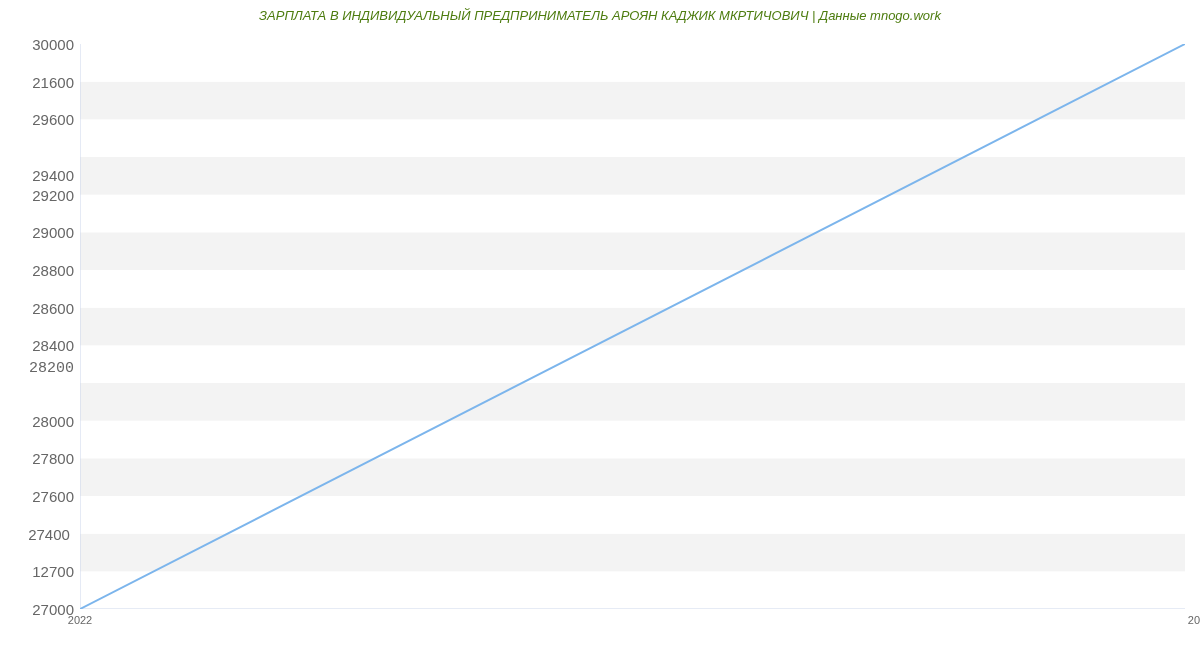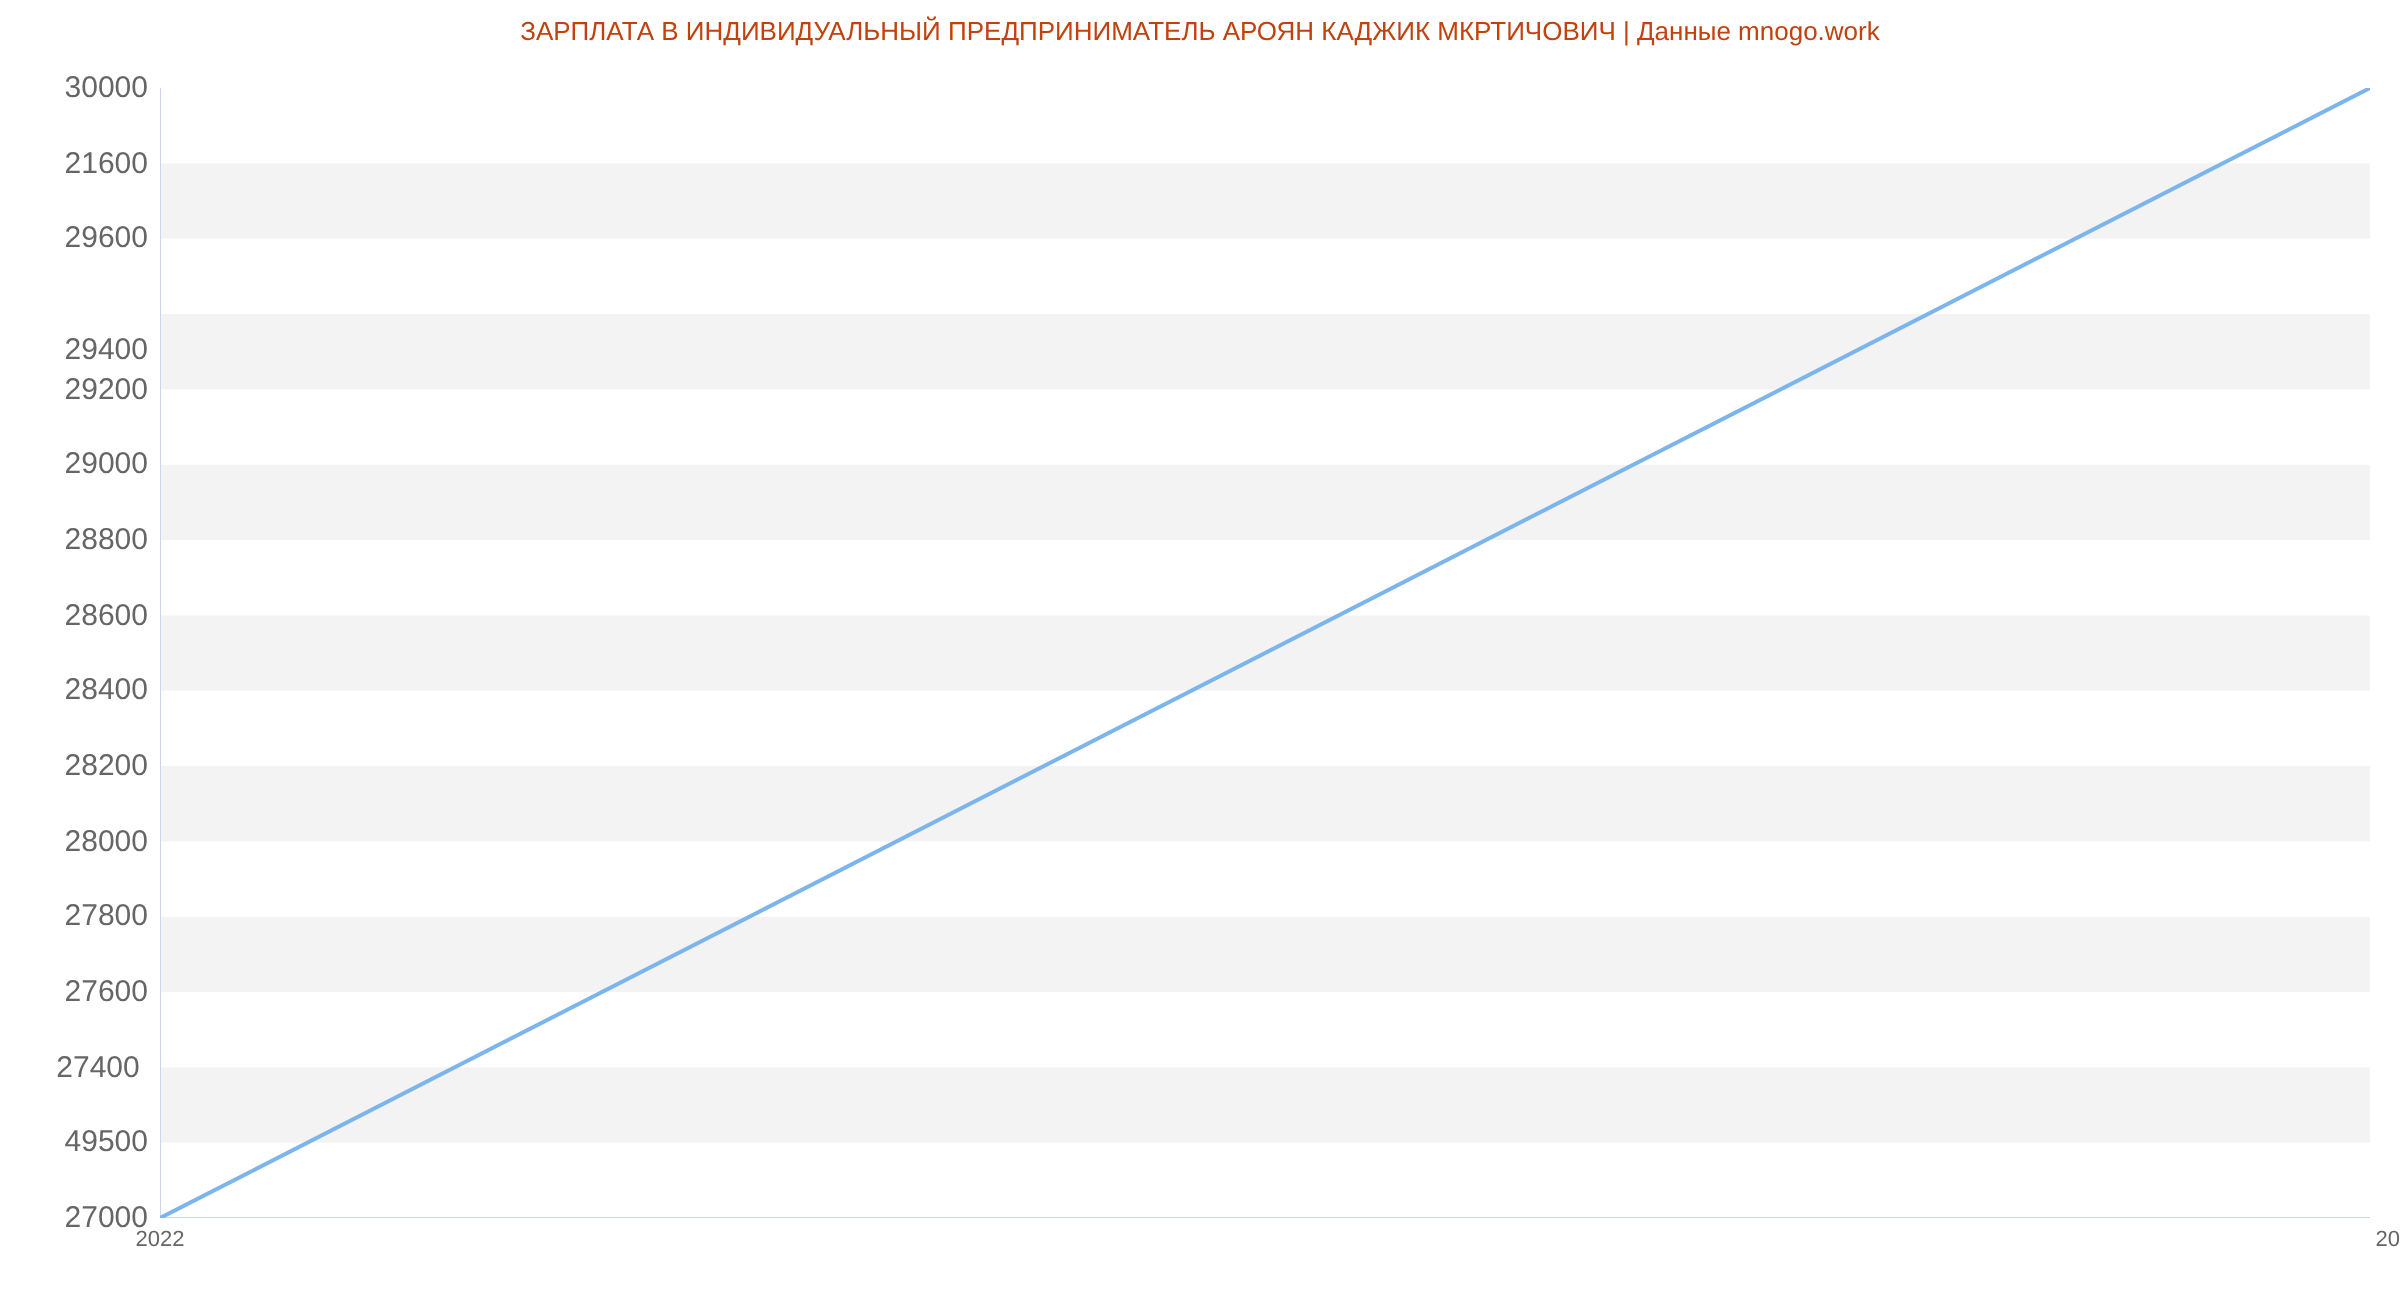--- a/index.html
+++ b/index.html
@@ -17,21 +17,22 @@
     width: 1200px;
     height: 650px;
   }
   .title {
     position: absolute;
     top: 8px;
     left: 0;
     right: 0;
     text-align: center;
     font-size: 13px;
-    color: #c2410c;
+    color: #4d7c0f;
+    font-style: italic;
   }
   .plot {
     position: absolute;
     left: 80px;
     top: 44px;
     width: 1105px;
     height: 565px;
   }
   .plot svg {
     display: block;
@@ -96,26 +97,26 @@
         <line x1="-6" y1="37.66666666666663" x2="0" y2="37.66666666666663" stroke="#ccd6eb" stroke-width="1"></line>
         <line x1="-6" y1="0" x2="0" y2="0" stroke="#ccd6eb" stroke-width="1"></line>
         <line x1="0" y1="565" x2="0" y2="571" stroke="#ccd6eb" stroke-width="1"></line>
         <line x1="1105" y1="565" x2="1105" y2="571" stroke="#ccd6eb" stroke-width="1"></line>
         <path d="M0 565 L1105 0 " fill="none" stroke="#7cb5ec" stroke-width="2" stroke-linejoin="round" stroke-linecap="round"></path>
       </svg>
   </div>
 
   <div id="y-labels">
       <div class="y-tick-label" style="top: 609px; left: 24px; right: auto;">27000</div>
-      <div class="y-tick-label" style="top: 571.333px; left: 24px; right: auto;">49500</div>
+      <div class="y-tick-label" style="top: 571.333px; left: 24px; right: auto;">12700</div>
       <div class="y-tick-label" style="top: 533.667px; left: 24px; right: auto; text-align: center;">27400</div>
       <div class="y-tick-label" style="top: 496px; left: 24px; right: auto;">27600</div>
       <div class="y-tick-label" style="top: 458.333px; left: 24px; right: auto;">27800</div>
       <div class="y-tick-label" style="top: 420.667px; left: 24px; right: auto;">28000</div>
-      <div class="y-tick-label" style="top: 383px; left: 24px; right: auto;">28200</div>
+      <div class="y-tick-label" style="top: 368px; left: 24px; right: auto; font-family: Liberation Mono, monospace;">28200</div>
       <div class="y-tick-label" style="top: 345.333px; left: 24px; right: auto;">28400</div>
       <div class="y-tick-label" style="top: 307.667px; left: 24px; right: auto;">28600</div>
       <div class="y-tick-label" style="top: 270px; left: 24px; right: auto;">28800</div>
       <div class="y-tick-label" style="top: 232.333px; left: 24px; right: auto;">29000</div>
       <div class="y-tick-label" style="top: 194.667px; left: 24px; right: auto;">29200</div>
       <div class="y-tick-label" style="top: 175px; left: 24px; right: auto;">29400</div>
       <div class="y-tick-label" style="top: 119.333px; left: 24px; right: auto;">29600</div>
       <div class="y-tick-label" style="top: 81.6667px; left: 24px; right: auto;">21600</div>
       <div class="y-tick-label" style="top: 44px; left: 24px; right: auto;">30000</div>
     </div>

